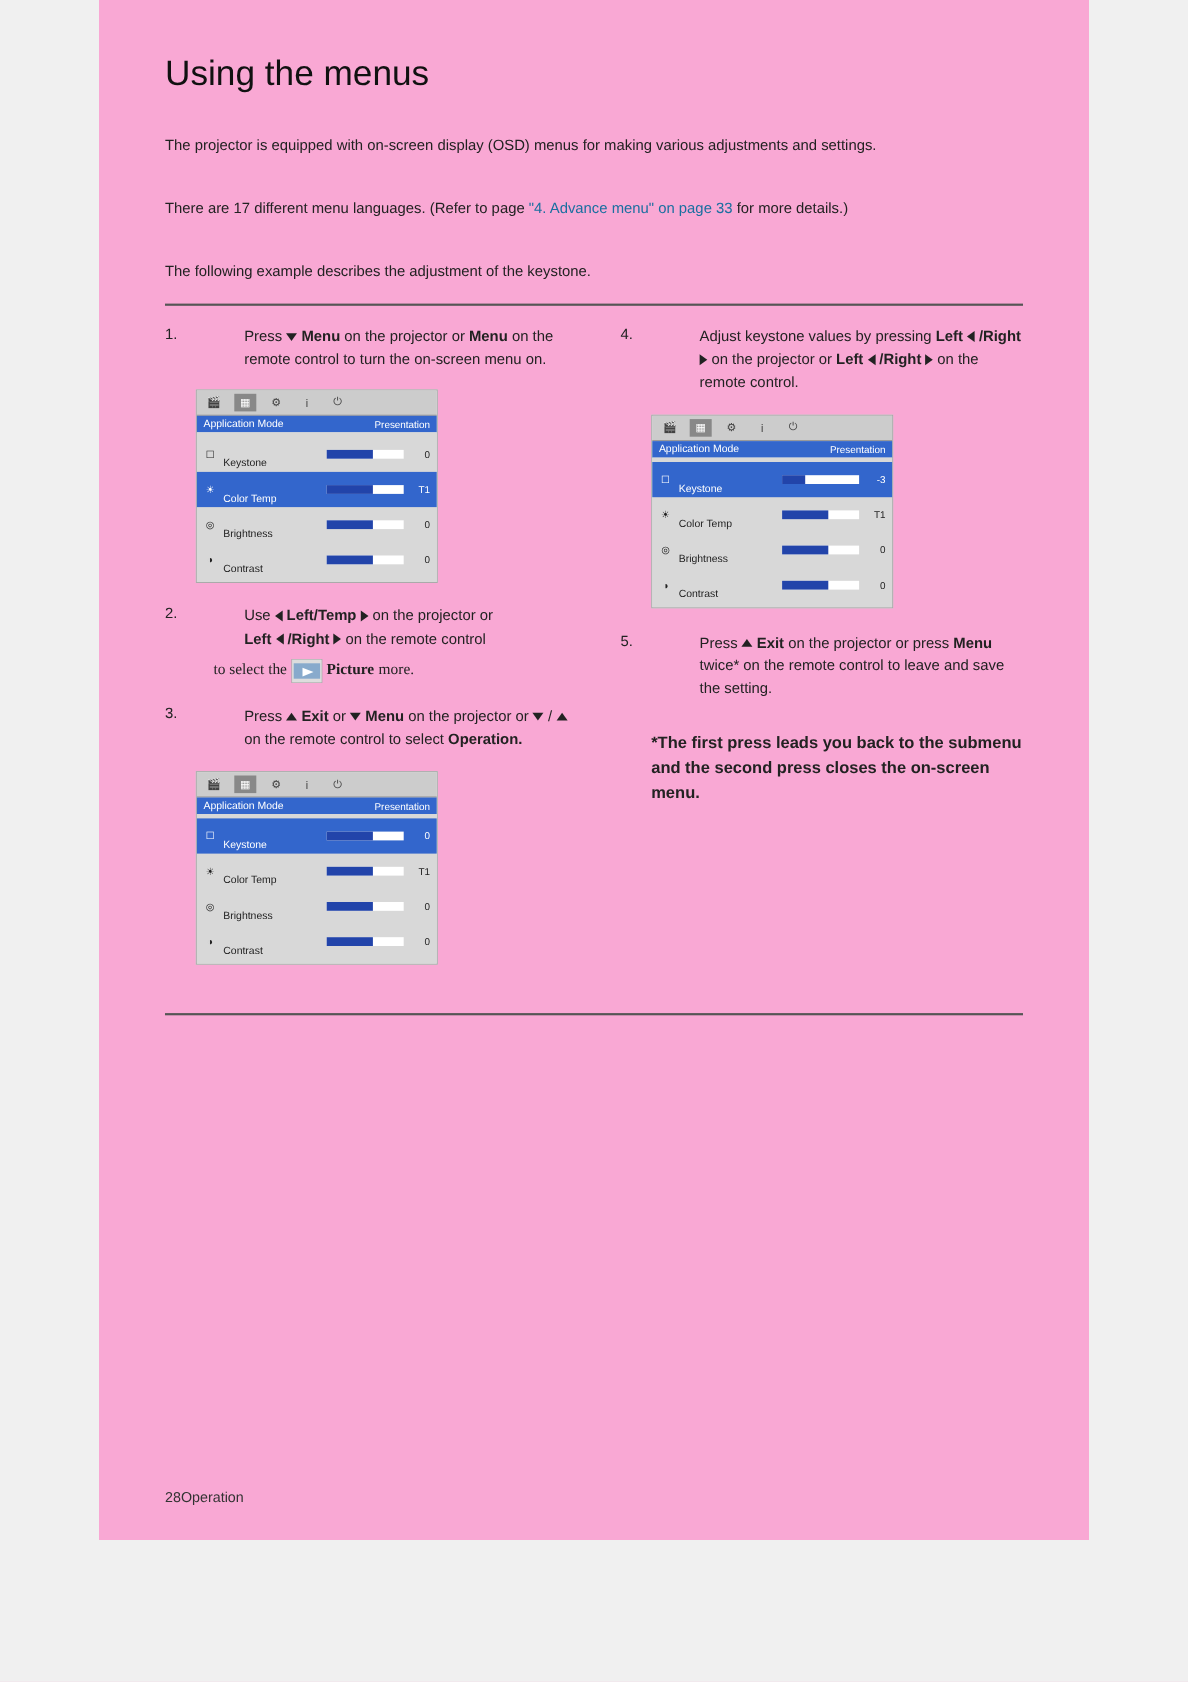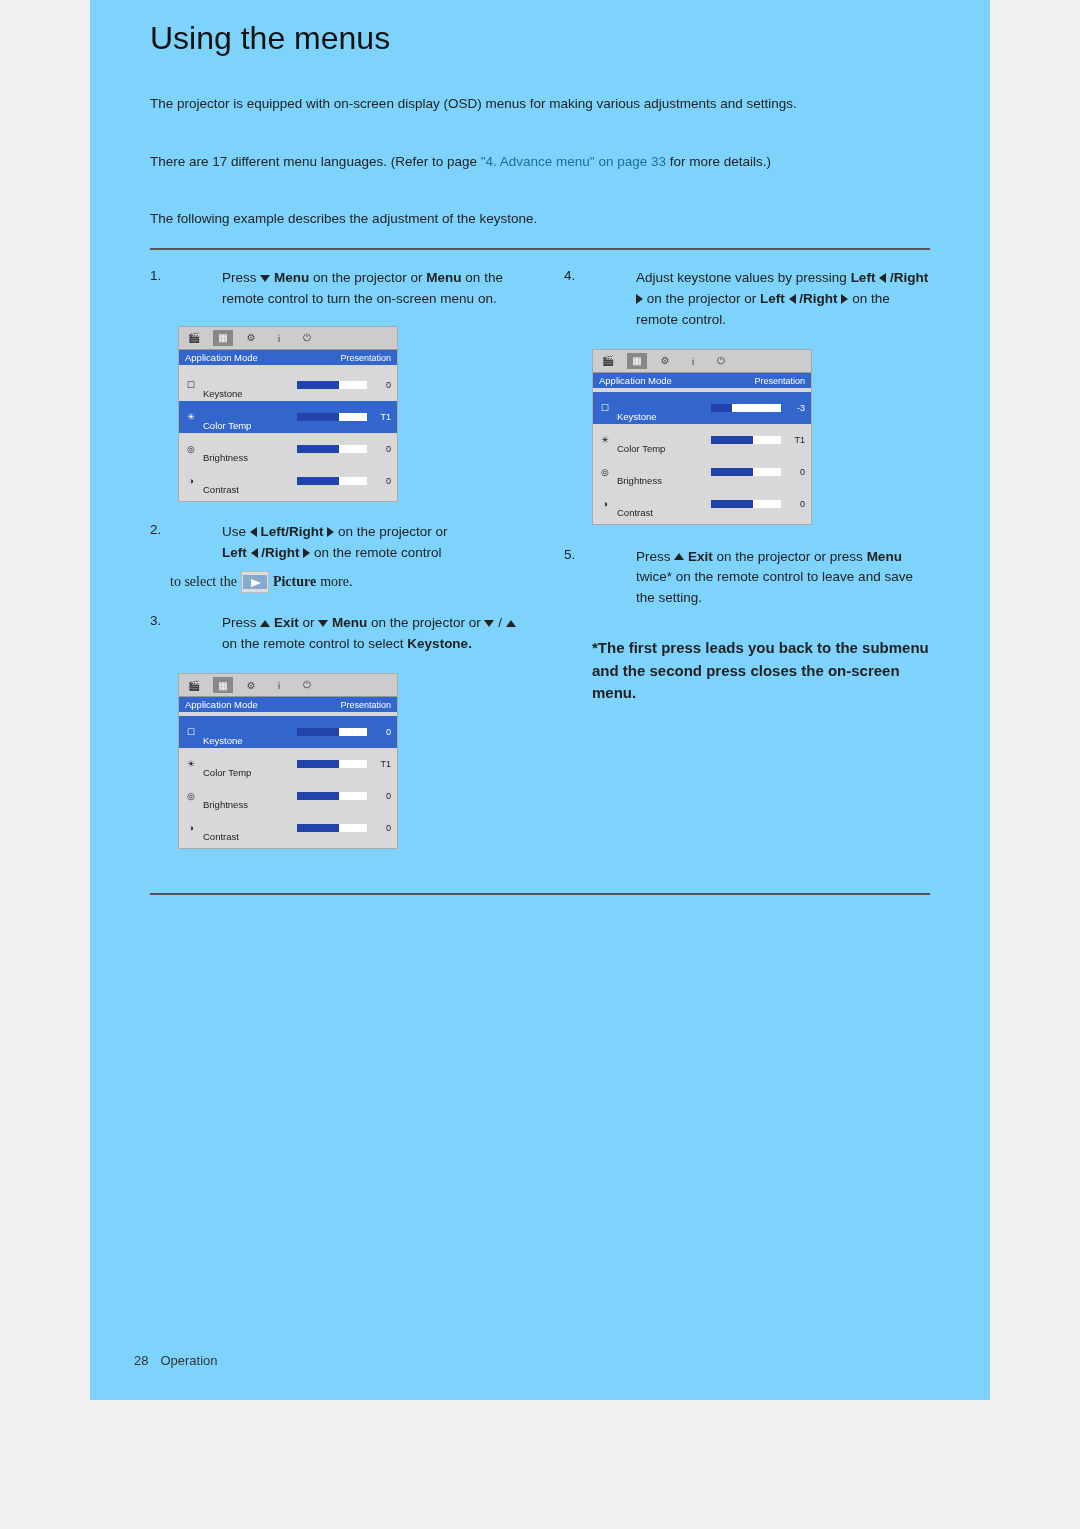--- a/index.html
+++ b/index.html
@@ -5,24 +5,24 @@
     * { box-sizing: border-box; margin: 0; padding: 0; }
     body {
       background: #f0f0f0;
       font-family: 'Georgia', serif;
       font-size: 14px;
       color: #222;
       width: 1080px;
       min-height: 1529px;
     }
     .page {
-      background: #7dd3fc;
+      background: #f9a8d4;
       width: 900px;
       margin: 0 auto;
-      padding: 20px 60px 60px 60px;
+      padding: 48px 60px 60px 60px;
       min-height: 1400px;
       position: relative;
     }
     h1 {
       font-size: 32px;
       font-weight: normal;
       font-family: 'Arial', sans-serif;
       margin-bottom: 18px;
       color: #111;
     }
@@ -158,39 +158,38 @@
       color: #fff;
       font-size: 9.5px;
     }
     .app-mode-label { flex: 1; }
     .app-mode-val { font-size: 9px; color: #fff; }
     .step2-content {
       display: flex;
       align-items: center;
       gap: 4px;
       flex-wrap: wrap;
-      margin-left: 20px;
+      margin-left: 44px;
     }
     .footnote {
       font-family: 'Arial', sans-serif;
       font-size: 15px;
       font-weight: bold;
       line-height: 1.5;
       margin-top: 10px;
     }
     .footer {
       position: absolute;
       bottom: 32px;
-      left: 44px;
+      left: 60px;
       font-family: 'Arial', sans-serif;
       font-size: 13px;
       color: #333;
       display: flex;
       align-items: flex-end;
-      gap: 12px;
     }
     .tri-right {
       display: inline-block;
       width: 0; height: 0;
       border-top: 5px solid transparent;
       border-bottom: 5px solid transparent;
       border-left: 7px solid #222;
       vertical-align: middle;
     }
     .tri-left {
@@ -298,41 +297,41 @@
               <span class="menu-row-val">0</span>
             </div>
           </div>
         </div>
       </div>
 
       <div class="step" style="margin-top:18px;">
         <div class="step-header">
           <span class="step-num">2.</span>
           <span class="step-text">
-            Use <span class="tri-left"></span> <strong>Left/Right</strong> <span class="tri-right"></span> on the projector or<br>
+            Use <span class="tri-left"></span> <strong>Left/Temp</strong> <span class="tri-right"></span> on the projector or<br>
             <strong>Left</strong> <span class="tri-left"></span> <strong>/Right</strong> <span class="tri-right"></span> on the remote control
           </span>
         </div>
         <div class="step2-content">
           <span>to select the</span>
           <svg width="28" height="22" viewBox="0 0 28 22" style="vertical-align:middle;">
             <rect width="28" height="22" fill="#ddd" stroke="#999" stroke-width="1"></rect>
             <rect x="2" y="4" width="24" height="14" fill="#88aacc"></rect>
             <polygon points="10,8 10,16 20,12" fill="#fff"></polygon>
           </svg>
           <strong>Picture</strong>
           <span>more.</span>
         </div>
       </div>
 
       <div class="step" style="margin-top:18px;">
         <div class="step-header">
           <span class="step-num">3.</span>
           <span class="step-text">
-            Press <span class="tri-up"></span> <strong>Exit</strong> or <span class="tri-down"></span> <strong>Menu</strong> on the projector or <span class="tri-down"></span> / <span class="tri-up"></span> on the remote control to select <strong>Keystone.</strong>
+            Press <span class="tri-up"></span> <strong>Exit</strong> or <span class="tri-down"></span> <strong>Menu</strong> on the projector or <span class="tri-down"></span> / <span class="tri-up"></span> on the remote control to select <strong>Operation.</strong>
           </span>
         </div>
 
         <div class="menu-screenshot" style="margin-top:10px;">
           <div class="menu-title-bar">
             <div class="menu-icons">
               <span class="menu-icon">🎬</span>
               <span class="menu-icon active">▦</span>
               <span class="menu-icon">⚙</span>
               <span class="menu-icon">ℹ</span>

